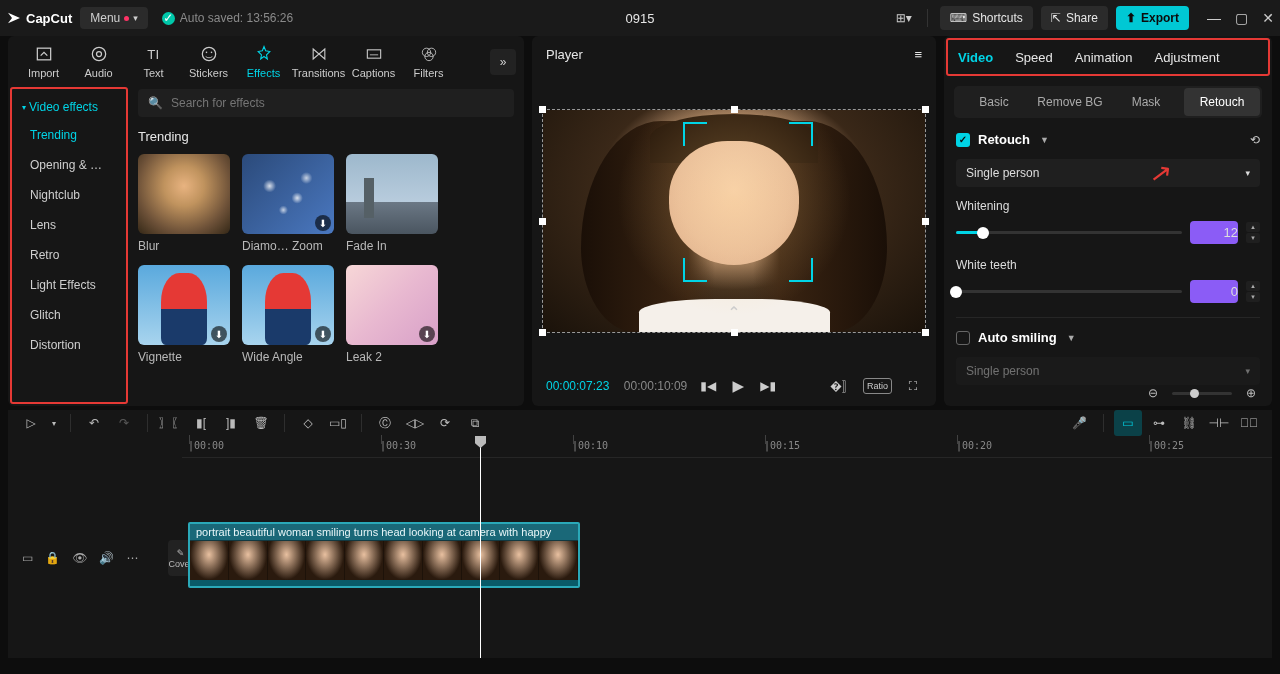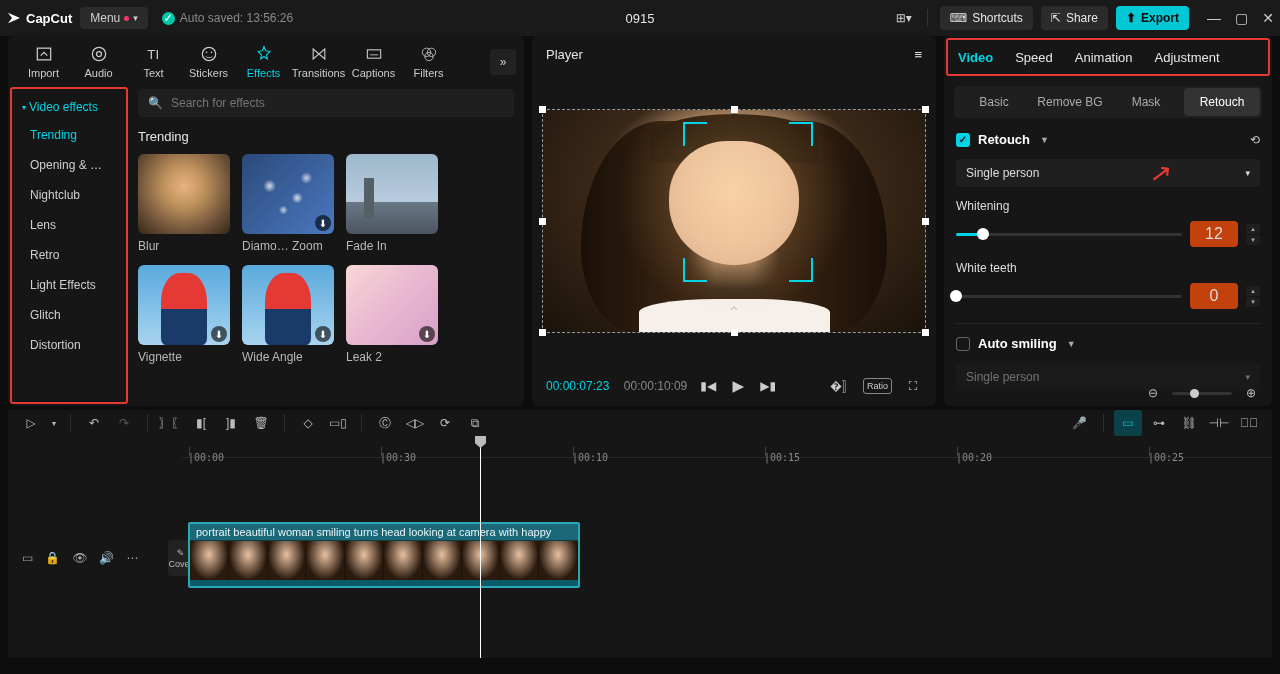--- a/index.html
+++ b/index.html
@@ -104,37 +104,37 @@
 .toggle-row .tlabel { font-size:13px; color:#fff; font-weight:600;}
 .toggle-row .chev { font-size:9px; color:#aaa; margin-left:2px;}
 .toggle-row .reset { margin-left:auto; cursor:pointer; color:#ccc;}
 .select-ctrl { width:100%; background:#1f1f1f; border-radius:4px; padding:7px 10px; font-size:12px; color:#ddd; display:flex; justify-content:space-between; align-items:center; cursor:pointer; margin-bottom:12px;}
 .slider-row { margin-bottom: 14px; }
 .slider-row .slabel { font-size:12px; color:#ddd; margin-bottom: 8px; display:block;}
 .slider-wrap { display:flex; align-items:center; gap:8px;}
 .slider-track { flex:1; height:3px; background:#333; border-radius:2px; position:relative; cursor:pointer;}
 .slider-fill { position:absolute; left:0; top:0; height:100%; background:#00d4e6; border-radius:2px;}
 .slider-thumb { position:absolute; top:50%; width:12px; height:12px; border-radius:50%; background:#fff; transform:translate(-50%,-50%);}
-.slider-val { width:48px; background:#c2410c; border-radius:4px; padding:4px 0; text-align:center; font-size:16px; color:#ddd;}
+.slider-val { width:48px; background:#8b5cf6; border-radius:4px; padding:4px 0; text-align:right; font-size:13px; color:#ddd;}
 .stepper { width:14px; display:flex; flex-direction:column; gap:1px;}
 .stepper span { background:#1f1f1f; height:10px; display:flex; align-items:center; justify-content:center; font-size:7px; border-radius:2px; cursor:pointer; color:#aaa;}
 .divider-sec { height:1px; background:#262626; margin: 14px 0 12px 0;}
 .dim { opacity:.45; pointer-events:none;}
 
 
 .toolstrip { height: 36px; background: #161616; display:flex; align-items:center; padding:0 10px; gap:4px;}
 .ts-btn { width:26px; height:26px; display:flex; align-items:center; justify-content:center; cursor:pointer; color:#bbb; border-radius:3px;}
 .ts-btn.on { background:#0b4148; color:#00d4e6; width:28px;}
 .ts-sep { width:1px; height:18px; background:#2e2e2e; margin:0 6px;}
 .ts-spacer { flex:1;}
 
 
 .timeline { flex:1; background:#161616; display:flex; flex-direction:column;}
 .ruler { height: 22px; position:relative; margin-left:174px; border-bottom:1px solid #262626;}
-.ruler-tick { position:absolute; top:16px; color:#888; font-size:10px; font-family:monospace;}
+.ruler-tick { position:absolute; top:4px; color:#888; font-size:10px; font-family:monospace;}
 .ruler-tick::before { content:"|"; position:absolute; top:-5px; left:-1px; color:#555; font-size:8px;}
 .tracks { flex:1; position:relative; display:flex;}
 .track-head { width:174px; display:flex; align-items:center; gap:12px; padding-left:14px; height:200px;}
 .track-head .icn { cursor:pointer; color:#aaa; font-size:12px;}
 .cover-btn { width:36px; height:36px; background:#222; border-radius:4px; display:flex; flex-direction:column; align-items:center; justify-content:center; gap:1px; cursor:pointer; color:#bbb; font-size:9px; margin-left: 18px;}
 .track-lane { flex:1; position:relative;}
 .playhead { position:absolute; top:-22px; bottom:0; width:1px; background:#fff; left:298px; z-index:5;}
 .playhead::before { content:""; position:absolute; top:0; left:-5px; width:11px; height:12px; background:#bbb; clip-path: polygon(0 0,100% 0,100% 60%,50% 100%,0 60%);}
 .clip { position:absolute; top:64px; left:6px; width:392px; height:66px; border:2px solid #2aa8b8; border-radius:2px; background:#123840;}
 .clip-title { position:absolute; top:0; left:0; right:0; background:#1a6878; color:#e8f6f8; font-size:11px; padding:2px 6px; white-space:nowrap; overflow:hidden;}

